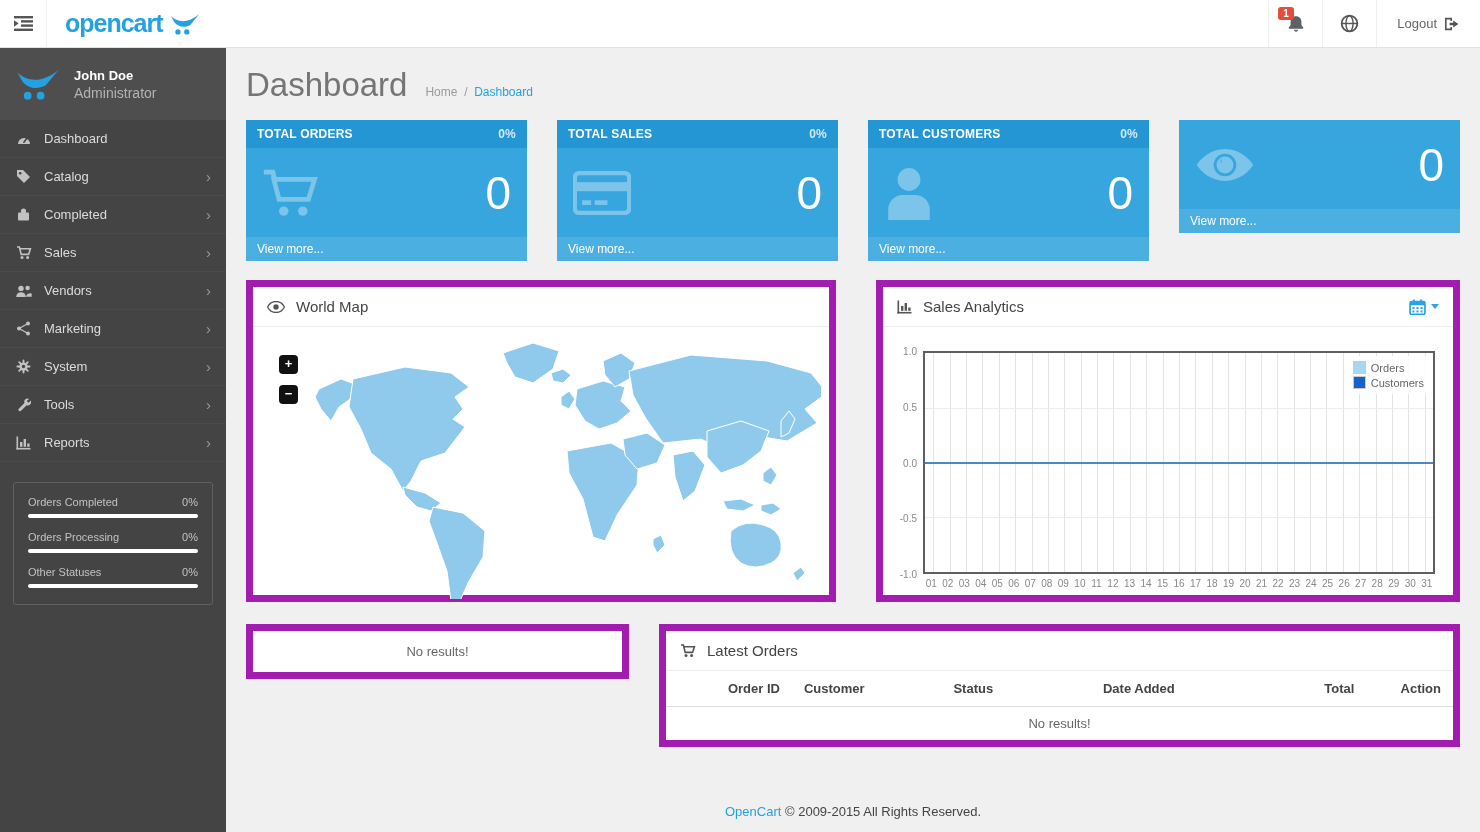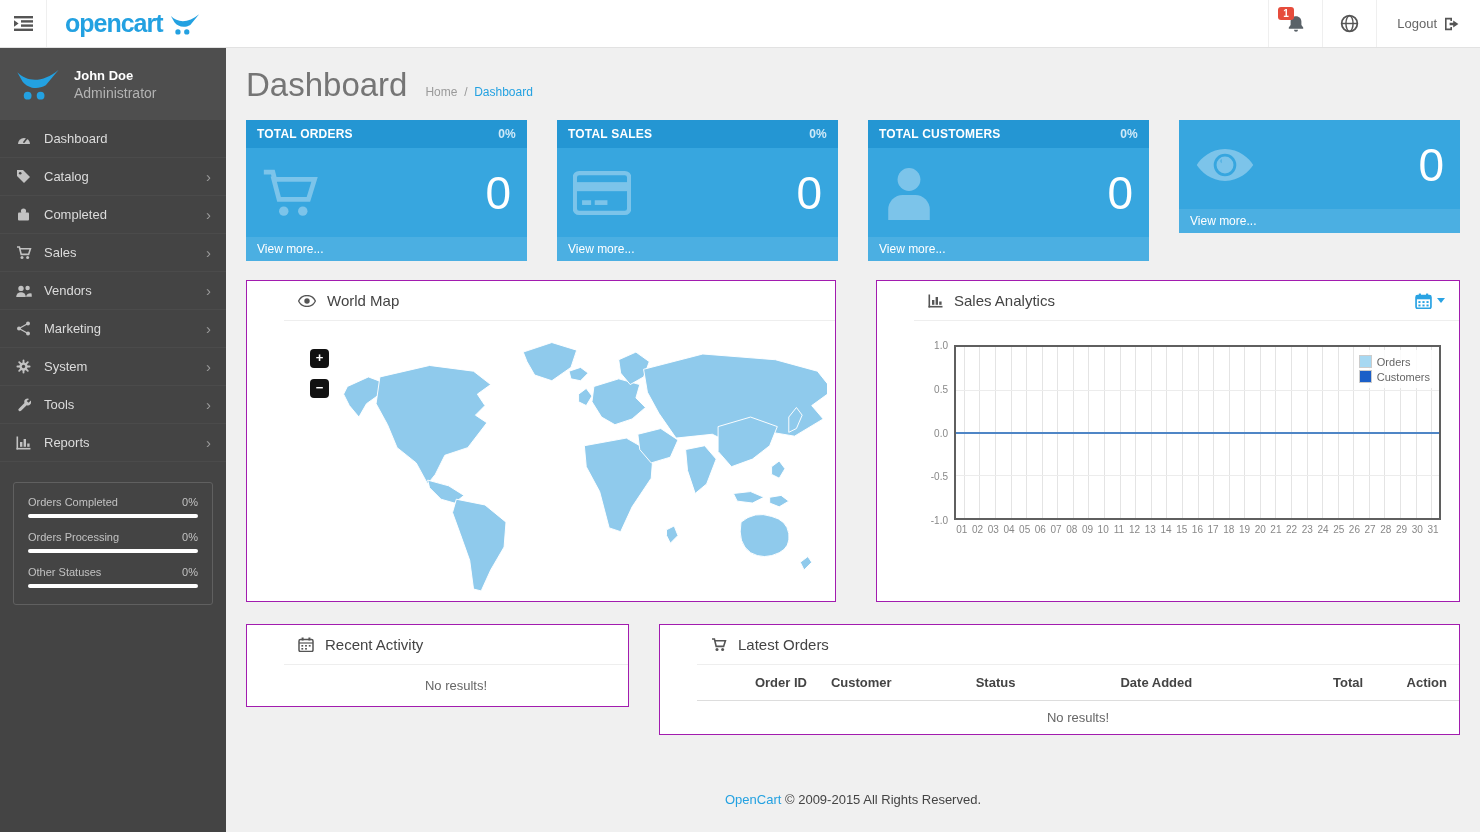--- a/index.html
+++ b/index.html
@@ -48,37 +48,37 @@
   .tiles { display:flex; gap:30px; }
   .tile { flex:1; cursor:default; }
   .tile-header { background:#2496d3; color:#fff; font-size:12px; font-weight:bold;
                  padding:7px 11px; display:flex; justify-content:space-between; letter-spacing:.2px; }
   .tile-pct { color:#cfe9f8; font-weight:bold; }
   .tile-body { background:#37a6df; height:89px; display:flex; align-items:center; padding:0 16px; }
   .tile-value { margin-left:auto; color:#fff; font-size:46px; line-height:1; font-weight:400; }
   .tile-footer { background:#4bafe2; color:#fff; font-size:12px; padding:5px 11px; cursor:pointer; }
 
   
-  .panel { background:#fff; border:1px solid #a21caf;padding-left:37px; }
+  .panel { background:#fff; border:7px solid #a21caf; }
   .panel-heading { height:40px; display:flex; align-items:center; gap:11px; padding:0 14px;
                    border-bottom:1px solid #eee; font-size:15px; color:#444; }
   .row2 { display:flex; gap:40px; margin-top:19px; }
   .panel-map { width:590px; height:322px; }
   .panel-chart { width:584px; height:322px; }
   .map-body { position:relative; height:280px; padding:8px; }
   .map-zoom { position:absolute; left:26px; top:28px; z-index:5; display:flex; flex-direction:column; gap:11px; }
   .zoom-btn { width:19px; height:19px; background:#111; color:#fff; border-radius:4px;
               font-size:13px; line-height:18px; text-align:center; cursor:pointer; font-weight:bold; }
   .cal-btn { margin-left:auto; display:flex; align-items:center; gap:5px; cursor:pointer; }
   .caret-down { width:0; height:0; border-left:4px solid transparent; border-right:4px solid transparent;
                 border-top:5px solid #2aa3e3; }
 
   
   .chart-body { position:relative; padding:24px 18px 0 8px; }
-  .chart-area { position:relative; margin-left:32px; height:175px; }
+  .chart-area { position:relative; margin-left:32px; height:223px; }
   .plot { position:absolute; inset:0; border:2px solid #5f5f5f; background:#fff; overflow:hidden; }
   .vline { position:absolute; top:0; bottom:0; width:1px; background:#e4e4e4; }
   .hline { position:absolute; left:0; right:0; height:1px; background:#ececec; }
   .zero-line { position:absolute; left:0; right:0; height:2px; background:#4f86c6; top:50%; margin-top:-1px; }
   .y-tick { position:absolute; right:100%; margin-right:6px; transform:translateY(-50%);
             font-size:10px; color:#888; white-space:nowrap; }
   .x-ticks { display:flex; margin-left:32px; padding-top:4px; }
   .x-ticks span { flex:1; text-align:center; font-size:10px; color:#888; }
   .legend { position:absolute; top:5px; right:6px; background:rgba(255,255,255,.85);
             padding:3px 5px; font-size:11px; color:#666; }
@@ -551,36 +551,20 @@
             <span>30</span>
             <span>31</span>
           </div>
       </div>
     </div>
   </div>
 
   <div class="row3">
 
     <div class="panel panel-activity">
-      <div class="panel-heading">
-        <svg width="16" height="15" viewBox="0 0 16 15">
-          <rect x="1" y="2.5" width="14" height="12" rx="1.5" fill="none" stroke="#555" stroke-width="1.5"></rect>
-          <line x1="1" y1="6" x2="15" y2="6" stroke="#555" stroke-width="1.2"></line>
-          <rect x="3.6" y="0.5" width="2" height="3" fill="#555"></rect>
-            <rect x="10.4" y="0.5" width="2" height="3" fill="#555"></rect>
-          <g fill="#555">
-              <rect x="3.4" y="8" width="1.8" height="1.6"></rect>
-              <rect x="7.1" y="8" width="1.8" height="1.6"></rect>
-              <rect x="10.8" y="8" width="1.8" height="1.6"></rect>
-              <rect x="3.4" y="11" width="1.8" height="1.6"></rect>
-              <rect x="7.1" y="11" width="1.8" height="1.6"></rect>
-            </g>
-        </svg>
-        <span>Recent Activity</span>
-      </div>
       <div class="activity-empty">No results!</div>
     </div>
 
     <div class="panel panel-orders">
       <div class="panel-heading">
         <svg width="16" height="15" viewBox="0 0 16 15">
           <path d="M1,2 h2.4 l1.8,7.4 h7.4 l1.8,-5.6 H4.2" fill="none" stroke="#555" stroke-width="1.6"></path>
           <circle cx="6" cy="12.6" r="1.5" fill="#555"></circle>
             <circle cx="11.6" cy="12.6" r="1.5" fill="#555"></circle>
         </svg>

